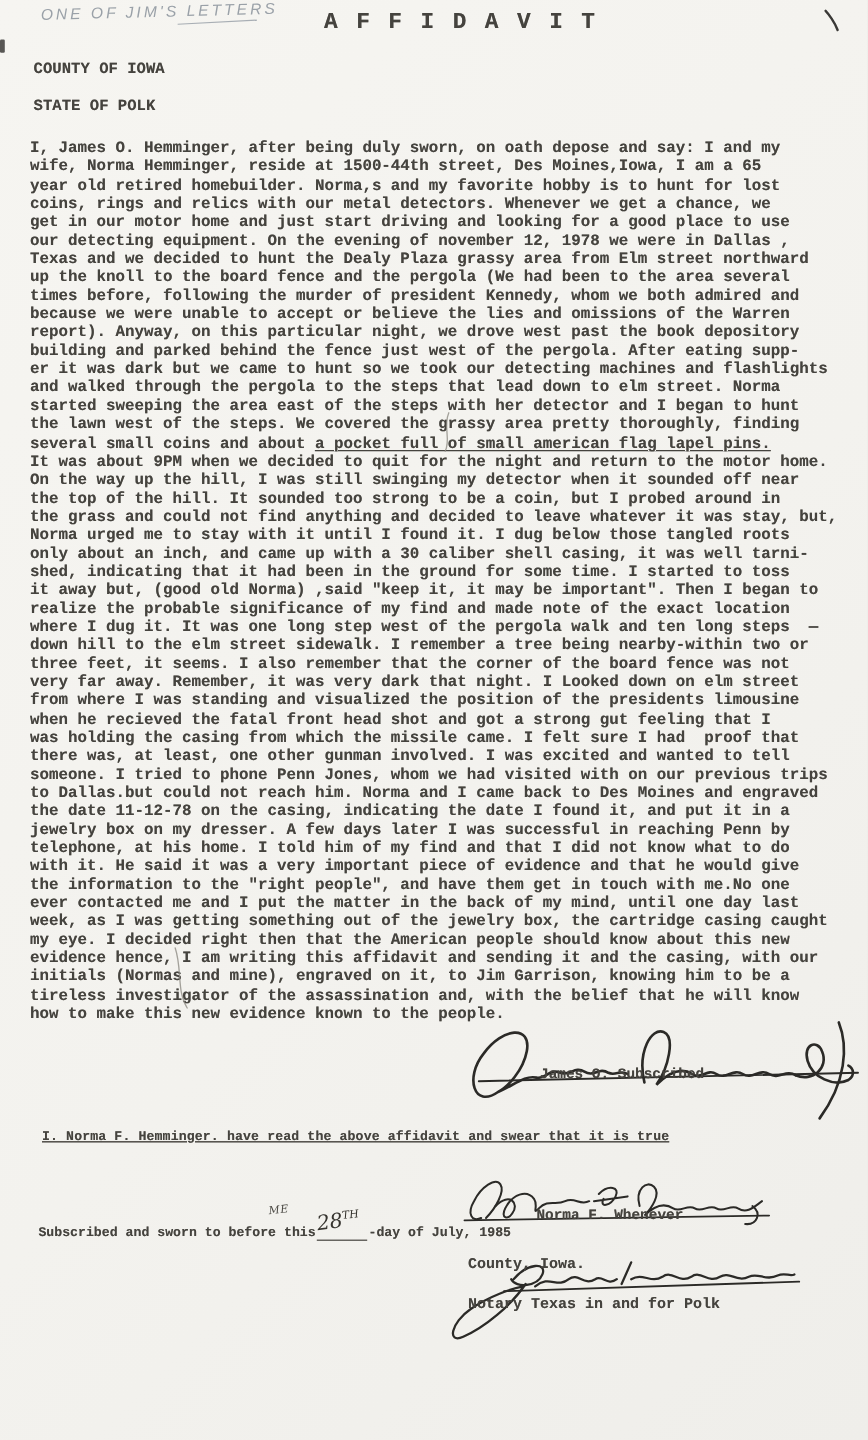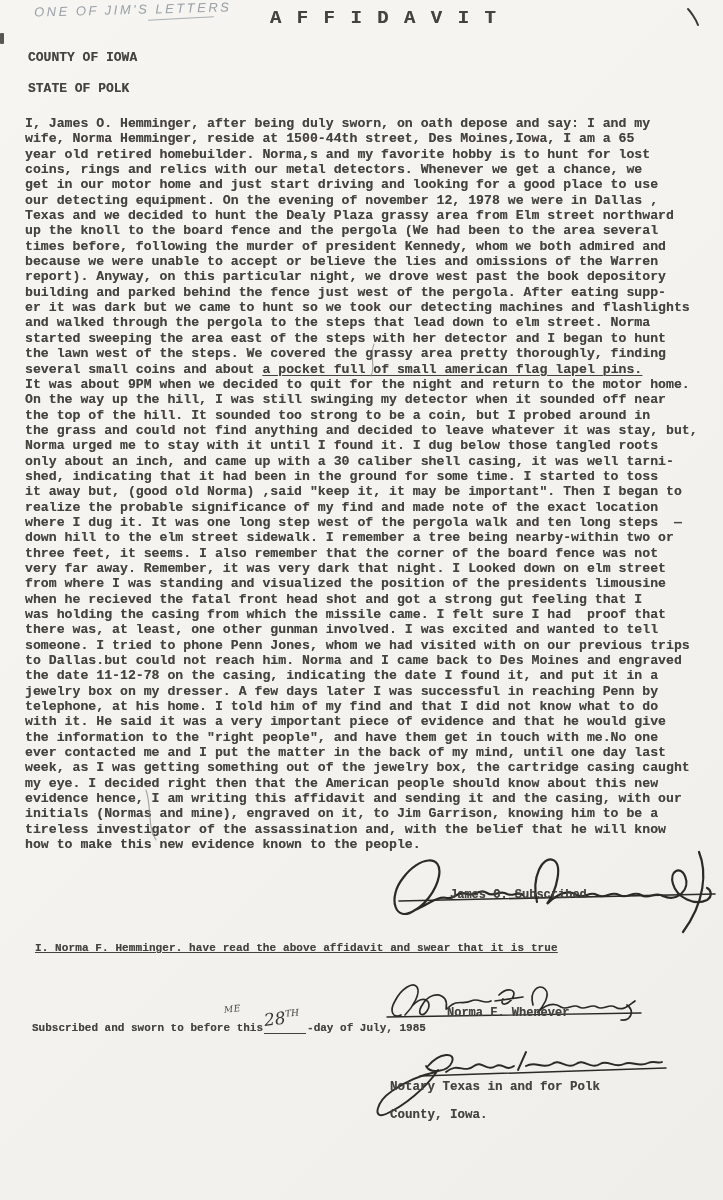--- a/index.html
+++ b/index.html
@@ -57,21 +57,21 @@
     font-family:"DejaVu Serif",serif;font-style:italic;
     font-size:9px;color:#4a4843;transform:rotate(-6deg);letter-spacing:.5px;
   }
   .hw-day{
     position:absolute;left:264px;top:1008px;
     font-family:"DejaVu Serif",serif;font-style:italic;
     font-size:17px;color:#36342f;transform:rotate(-7deg);
   }
   .hw-day sup{font-size:9px;vertical-align:super;}
   .notary-line1{position:absolute;left:390px;top:1080px;font-size:12.5px;}
-  .notary-line2{position:absolute;left:390px;top:1108px;font-size:12.5px;}
+  .notary-line2{position:absolute;left:390px;top:1047px;font-size:12.5px;}
   .corner-mark{position:absolute;left:682px;top:5px;}
   .corner-mark path{stroke:#3a3936;stroke-width:2;fill:none;stroke-linecap:round;}
 </style>
 </head>
 <body>
 
 <div class="page">
 
   <div class="annotation">ONE OF JIM'S LETTERS</div>
   <div class="annotation-underline"></div>

